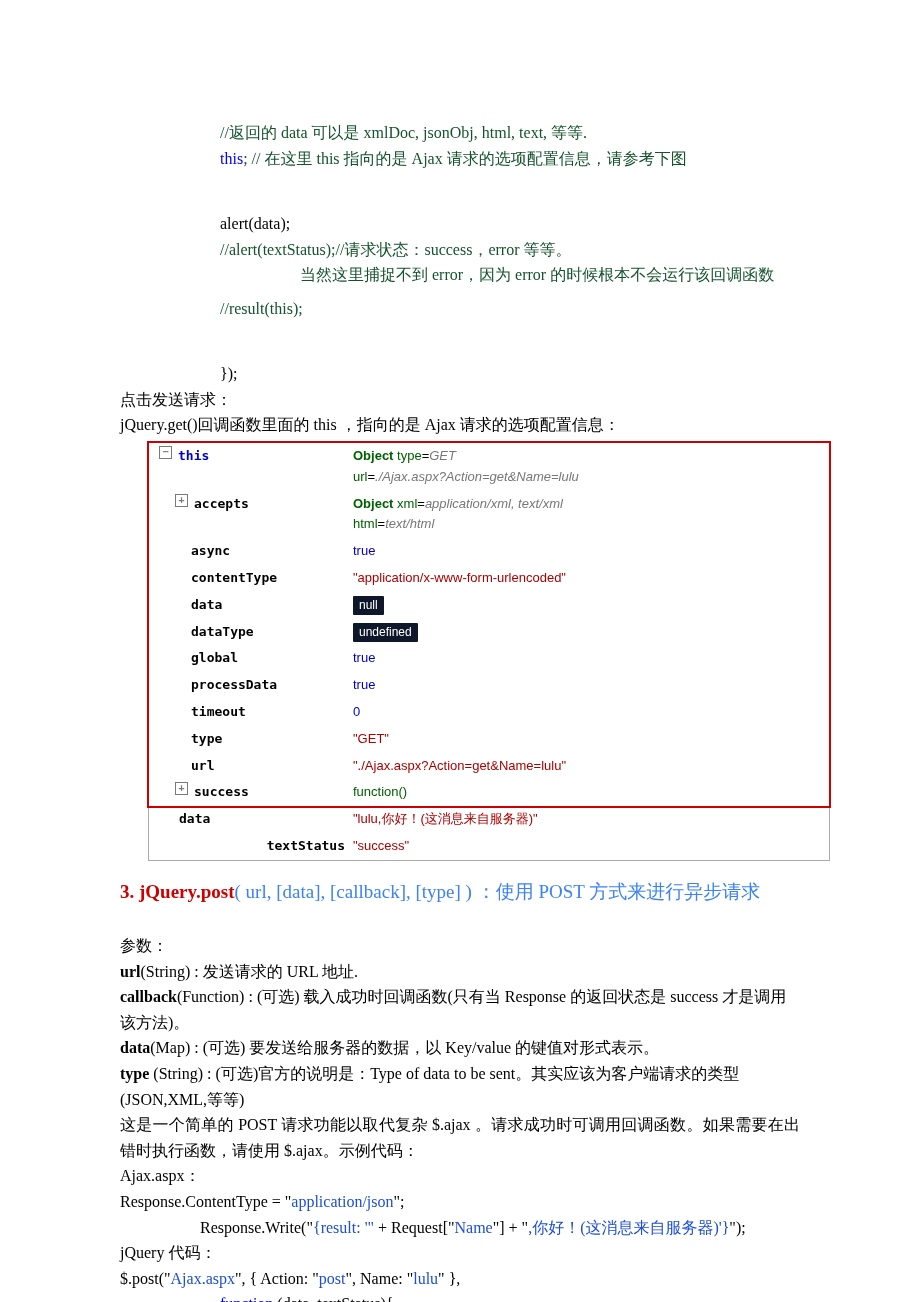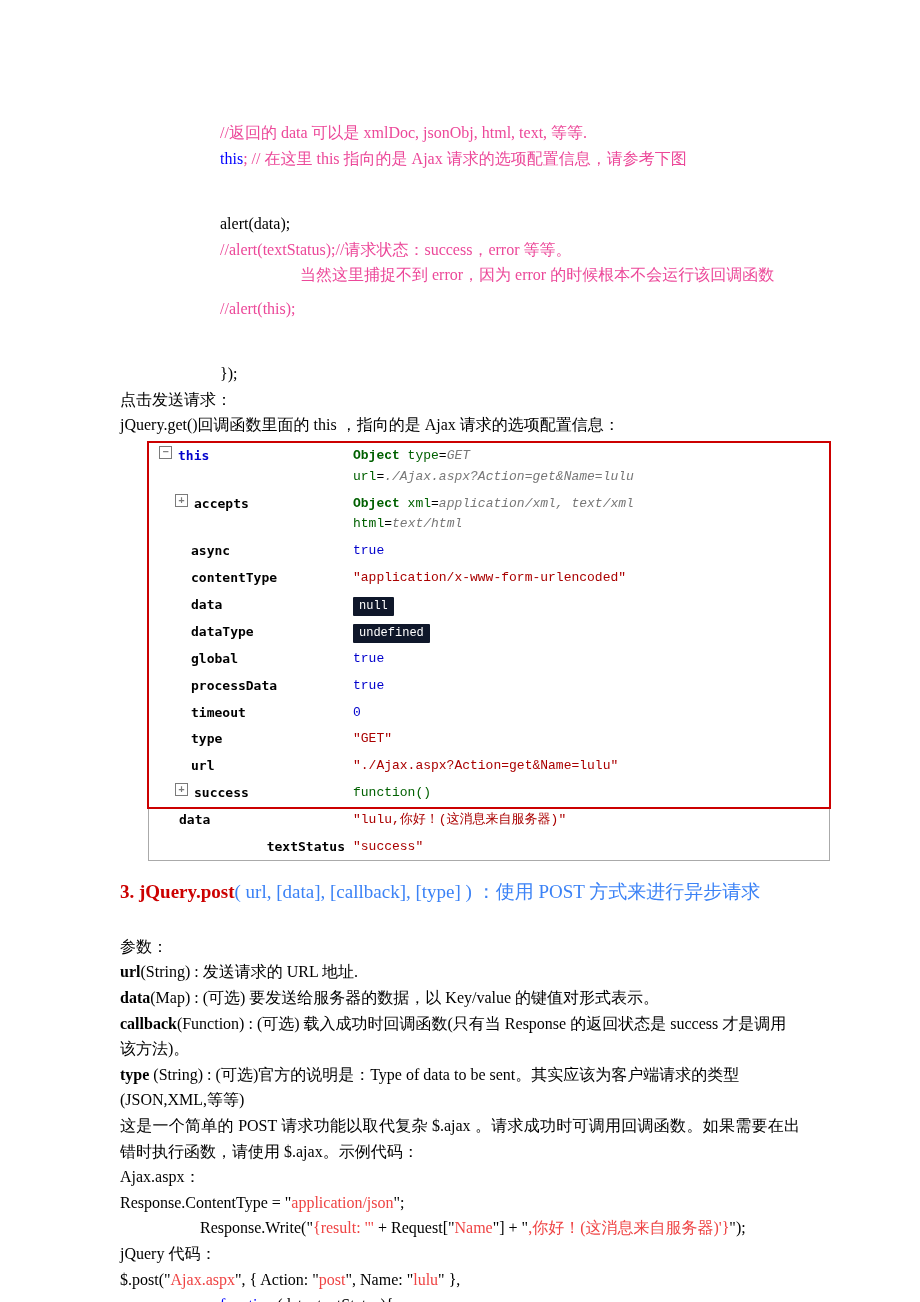--- a/index.html
+++ b/index.html
@@ -12,24 +12,24 @@
   }
   .page {
     width: 920px;
     min-height: 1302px;
     box-sizing: border-box;
     padding: 120px 120px 40px 120px;
     line-height: 1.6;
   }
   .code-indent { margin-left: 100px; }
   .black { color: #000; margin-top: 40px; }
-  .darkgreen { color: #ec4899; }
+  .darkgreen { color: #14532d; }
   .blue { color: #0000ff; }
   .bold { font-weight: bold; }
-  .brown { color: #ef4444; }
+  .brown { color: #1d4ed8; }
   .h3 {
     font-size: 19px;
     font-weight: 400;
     color: #cc0000;
     margin: 16px 0 6px 0;
   }
   .h3 .kw { color: #cc0000; font-weight: bold; }
   .h3 .rest { color: #3b82f6; }
   .sp { height: 20px; }
 
@@ -44,21 +44,21 @@
   }
   .dbg-row { display: grid; grid-template-columns: 200px 1fr; align-items: start; }
   .dbg-key { padding: 3px 4px 3px 10px; font-weight: bold; color: #000; display:flex; align-items:flex-start; }
   .dbg-val { padding: 3px 4px; }
   .boxed { outline: 2px solid #c00; }
   .tree-toggle {
     display:inline-block; width:11px; height:11px; line-height:9px; text-align:center;
     font-size:10px; border:1px solid #7a7a7a; color:#7a7a7a; margin-right:6px; background:#fff;
     font-family: monospace;
   }
-  .mono { font-family: Liberation Mono, monospace; }
+  .mono { font-family: Liberation Sans, sans-serif; }
   .t-type { color:#006000; font-weight:bold; }
   .t-prop { color:#006000; }
   .t-val { color:#a00; }
   .t-ital { font-style: italic; color:#777; }
   .t-blue { color:#0000cc; }
   .t-null {
     display:inline-block; background:#0f172a; color:#fff;
     padding:0 6px; font-size:12px; border-radius:1px;
   }
   .small-pad { padding-left: 26px; }
@@ -73,21 +73,21 @@
     <div class="code-indent darkgreen">//返回的 data 可以是 xmlDoc, jsonObj, html, text, 等等.</div>
     <div class="code-indent">
       <span class="blue">this</span><span class="darkgreen">; // 在这里 this 指向的是 Ajax 请求的选项配置信息，请参考下图</span>
     </div>
     <div class="code-indent black">alert(data);</div>
     <div class="code-indent darkgreen">//alert(textStatus);//请求状态：success，error 等等。</div>
     <div class="darkgreen" style="padding-left:180px;">
        <span style="display:inline-block;width:100%;"><span style="float:left;width:680px;text-align:justify;"><span style="display:contents">当然这里捕捉不到 error，因为 error 的时候根本不会运行该回调函数</span></span></span>
     </div>
     <div style="clear:both"></div>
-    <div class="code-indent darkgreen">//alert(this);</div>
+    <div class="code-indent darkgreen">//result(this);</div>
     <div class="code-indent black">});</div>
   </div>
 
   <div>点击发送请求：</div>
   <div>jQuery.get()回调函数里面的 this ，指向的是 Ajax 请求的选项配置信息：</div>
 
   <div class="dbg">
     <div class="boxed">
       <div class="dbg-row">
         <div class="dbg-key">
@@ -185,22 +185,22 @@
       </div>
   </div>
 
   <div class="h3">
     <span class="kw">3. jQuery.post</span><span class="rest">( url, [data], [callback], [type] ) ：使用 POST 方式来进行异步请求</span>
   </div>
   <div class="sp"></div>
 
   <div>参数：</div>
   <div><span class="bold">url</span><span>(String) : 发送请求的 URL 地址.</span></div>
+  <div><span class="bold">callback</span><span>(Function) : (可选) 载入成功时回调函数(只有当 Response 的返回状态是 success 才是调用该方法)。</span></div>
   <div><span class="bold">data</span><span>(Map) : (可选) 要发送给服务器的数据，以 Key/value 的键值对形式表示。</span></div>
-  <div><span class="bold">callback</span><span>(Function) : (可选) 载入成功时回调函数(只有当 Response 的返回状态是 success 才是调用该方法)。</span></div>
   <div><span class="bold">type </span><span>(String) : (可选)官方的说明是：Type of data to be sent。其实应该为客户端请求的类型(JSON,XML,等等)</span></div>
   <div style="text-align:justify;">这是一个简单的 POST 请求功能以取代复杂 $.ajax 。请求成功时可调用回调函数。如果需要在出错时执行函数，请使用 $.ajax。示例代码：</div>
   <div>Ajax.aspx：</div>
 
   <div>
     <span>Response.ContentType = "</span><span class="brown">application/json</span><span>";</span>
   </div>
   <div style="padding-left:80px;">
     <span>Response.Write("</span><span class="brown">{result: '"</span><span> + Request["</span><span class="brown">Name</span><span>"] + "</span><span class="brown">,你好！(这消息来自服务器)'}</span><span>");</span>
   </div>

